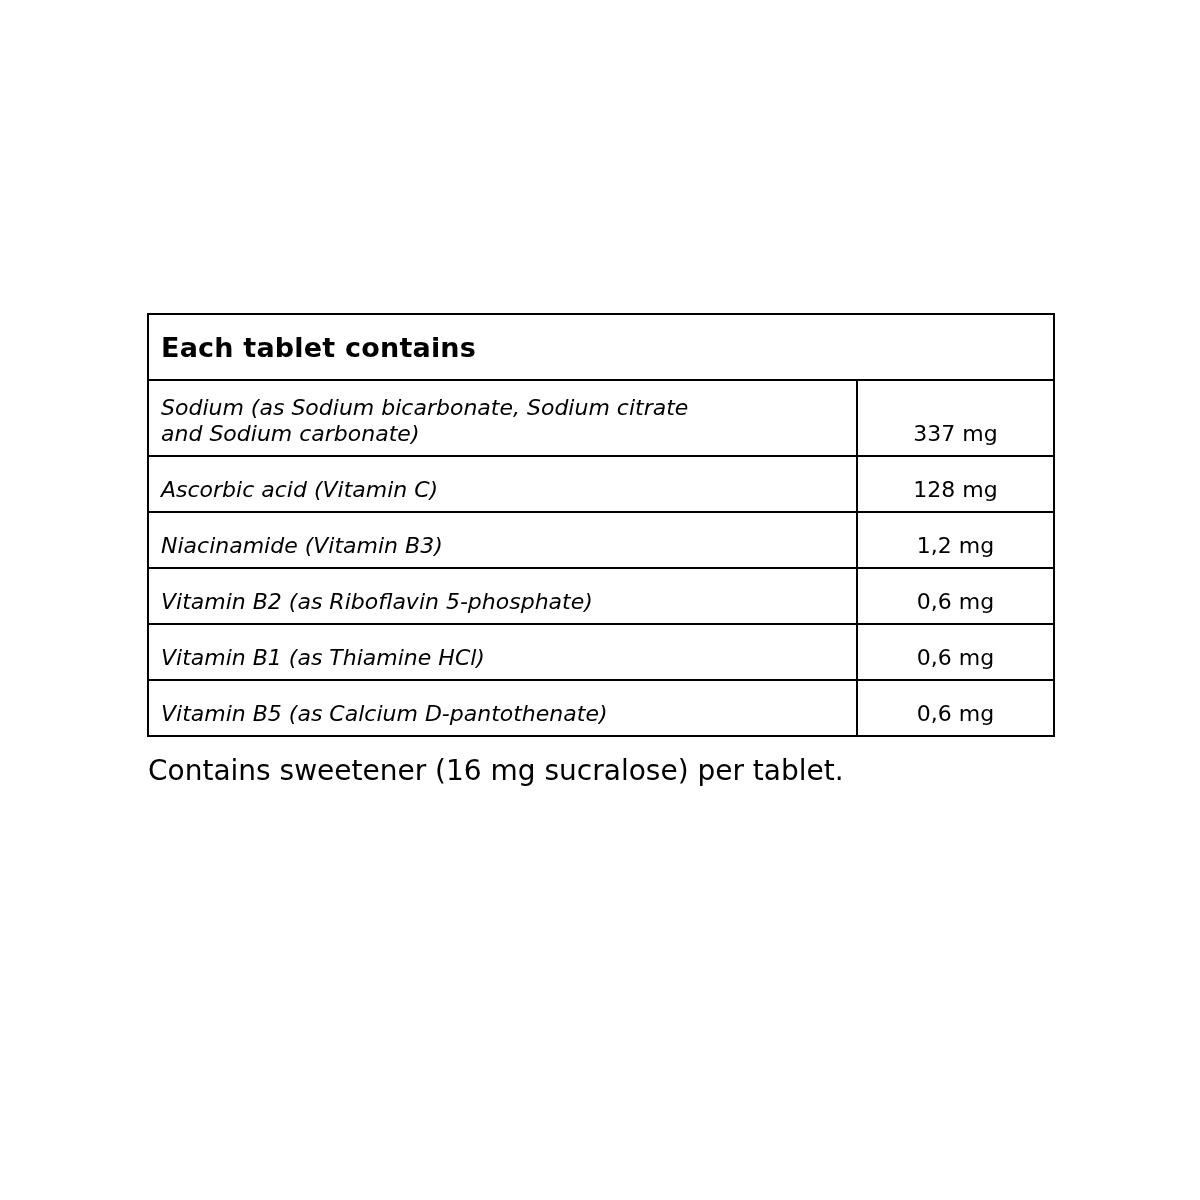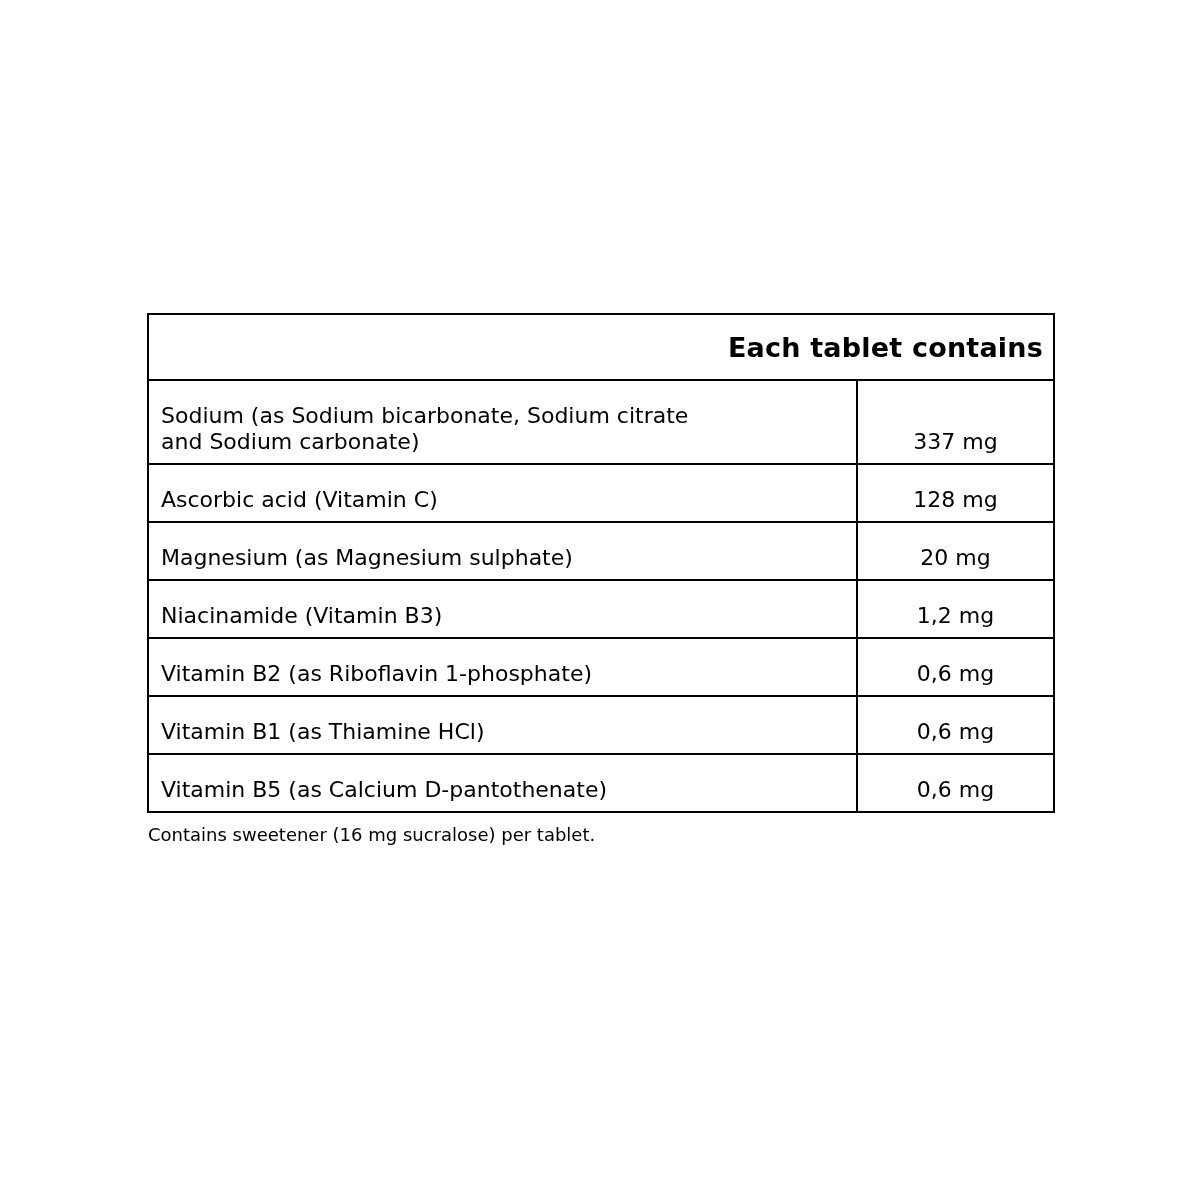--- a/index.html
+++ b/index.html
@@ -25,53 +25,54 @@
     border-collapse: collapse;
     table-layout: fixed;
   }
   table.facts th,
   table.facts td {
     border: 2px solid #000000;
     background: #ffffff;
   }
   th.title-cell {
     height: 64px;
-    text-align: right;
+    text-align: left;
     vertical-align: middle;
     font-size: 27px;
     font-weight: bold;
     padding: 0 10px 0 12px;
     letter-spacing: 0.2px;
     margin-top: 20px;
   }
   tr.data-row {
     height: 42px;
   }
   tr.data-row.tall {
     height: 71px;
   }
   td.ingredient-cell {
     text-align: left;
     vertical-align: bottom;
     font-size: 22px;
     line-height: 26px;
-    padding: 22px 10px 8px 12px;
+    padding: 14px 10px 8px 12px;
     white-space: pre-line;
+    font-style: italic;
   }
   td.amount-cell {
     text-align: center;
     vertical-align: bottom;
     font-size: 22px;
     line-height: 26px;
     padding: 20px 6px 8px 6px;
   }
   .footnote {
-    margin-top: 9px;
+    margin-top: 21px;
     padding-left: 1px;
-    font-size: 18px;
+    font-size: 28px;
     line-height: 26px;
     text-align: left;
   }
 </style>
 </head>
 <body>
 
 <div class="panel">
   <table class="facts">
     <colgroup>
@@ -87,29 +88,25 @@
       <tr class="data-row tall">
         <td class="ingredient-cell">Sodium (as Sodium bicarbonate, Sodium citrate
 and Sodium carbonate)</td>
         <td class="amount-cell">337 mg</td>
       </tr>
       <tr class="data-row">
         <td class="ingredient-cell">Ascorbic acid (Vitamin C)</td>
         <td class="amount-cell">128 mg</td>
       </tr>
       <tr class="data-row">
-        <td class="ingredient-cell">Magnesium (as Magnesium sulphate)</td>
-        <td class="amount-cell">20 mg</td>
-      </tr>
-      <tr class="data-row">
         <td class="ingredient-cell">Niacinamide (Vitamin B3)</td>
         <td class="amount-cell">1,2 mg</td>
       </tr>
       <tr class="data-row">
-        <td class="ingredient-cell">Vitamin B2 (as Riboflavin 1-phosphate)</td>
+        <td class="ingredient-cell">Vitamin B2 (as Riboflavin 5-phosphate)</td>
         <td class="amount-cell">0,6 mg</td>
       </tr>
       <tr class="data-row">
         <td class="ingredient-cell">Vitamin B1 (as Thiamine HCl)</td>
         <td class="amount-cell">0,6 mg</td>
       </tr>
       <tr class="data-row">
         <td class="ingredient-cell">Vitamin B5 (as Calcium D-pantothenate)</td>
         <td class="amount-cell">0,6 mg</td>
       </tr>

